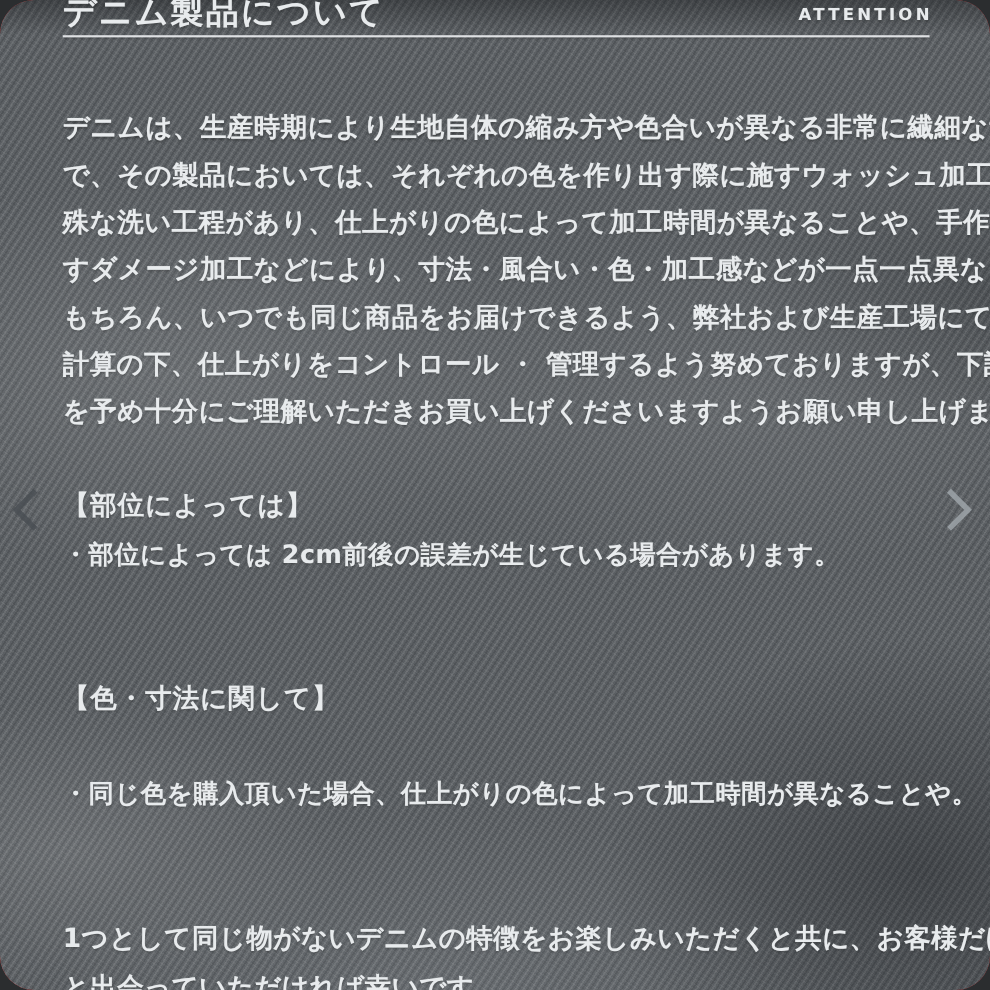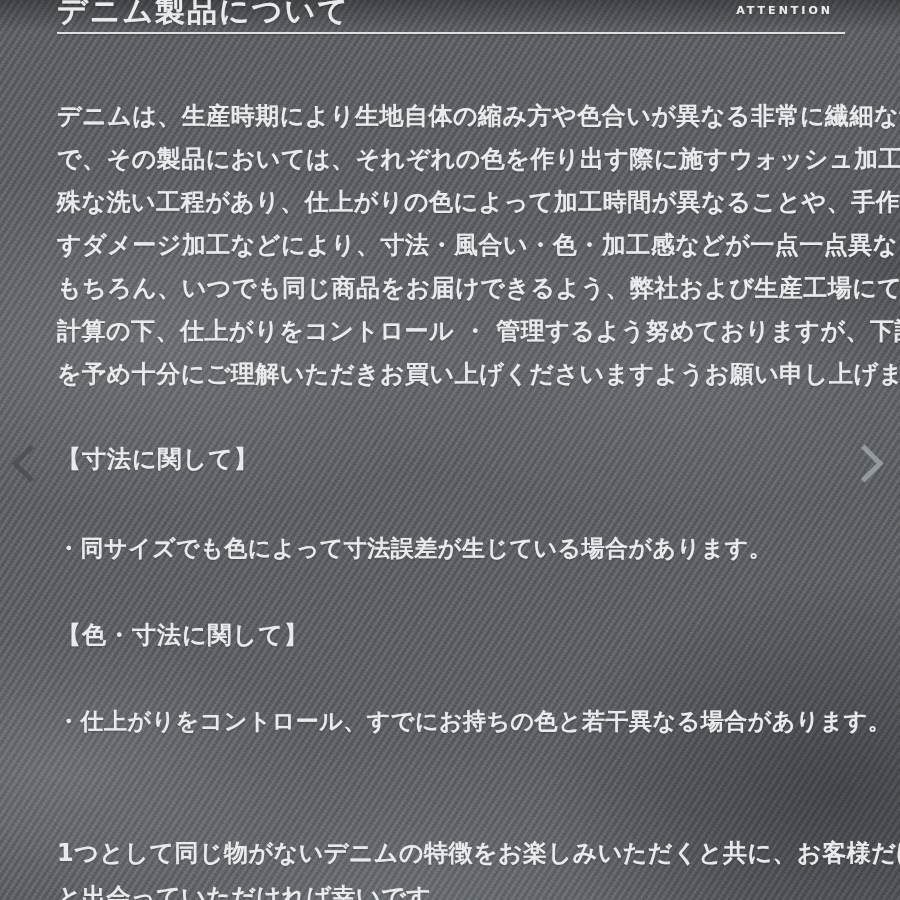--- a/index.html
+++ b/index.html
@@ -8,20 +8,21 @@
     background: #2b2d2f;
     font-family: "DejaVu Sans", sans-serif;
   }
   #stage {
     position: relative;
     width: 900px;
     height: 900px;
     overflow: hidden;
     background-color: #b91c1c;
     color: #e8ebed;
+    border-radius: 31px;
   }
   
   .denim-bg {
     position: absolute;
     inset: 0;
     background-color: #5c6064;
     background-image:
       linear-gradient(180deg, rgba(18,20,22,0.38) 0px, rgba(18,20,22,0.0) 3.5%),
       radial-gradient(60% 28% at 18% 38%, rgba(255,255,255,0.10), rgba(255,255,255,0) 70%),
       radial-gradient(52% 24% at 74% 41%, rgba(255,255,255,0.07), rgba(255,255,255,0) 70%),
@@ -41,22 +42,22 @@
   }
   .txt { position: absolute; text-shadow: 0 1px 2px rgba(0,0,0,0.30), 0 0 1px rgba(232,235,237,0.55); }
 
   .title {
     left: 57px; top: -9px;
     font-size: 30px; font-weight: 700;
     letter-spacing: 2px;
     white-space: nowrap;
   }
   .attention {
-    right: 67px; top: 4px;
-    font-size: 11px; font-weight: 700;
+    right: 52px; top: 4px;
+    font-size: 15px; font-weight: 700;
     letter-spacing: 3px;
   }
   .underline {
     position: absolute;
     left: 57px; right: 55px; top: 32px;
     height: 2px;
     background: rgba(233,236,238,0.92);
     box-shadow: 0 1px 2px rgba(0,0,0,0.25);
   }
   .intro {
@@ -123,25 +124,25 @@
   <div class="txt intro">
     <div>デニムは、生産時期により生地自体の縮み方や色合いが異なる非常に繊細な素材</div>
     <div>で、その製品においては、それぞれの色を作り出す際に施すウォッシュ加工という特</div>
     <div>殊な洗い工程があり、仕上がりの色によって加工時間が異なることや、手作業で施</div>
     <div>すダメージ加工などにより、寸法・風合い・色・加工感などが一点一点異なります。</div>
     <div>もちろん、いつでも同じ商品をお届けできるよう、弊社および生産工場にて緻密な</div>
     <div>計算の下、仕上がりをコントロール ・ 管理するよう努めておりますが、下記の内容</div>
     <div>を予め十分にご理解いただきお買い上げくださいますようお願い申し上げます。</div>
   </div>
 
-  <div class="txt section-heading sec1-heading">【寸法に関して】</div>
-  <div class="txt bullet sec1-b2">・同サイズでも色によって寸法誤差が生じている場合があります。</div>
+  <div class="txt section-heading sec1-heading">【部位によっては】</div>
+  <div class="txt bullet sec1-b1">・部位によっては 2cm前後の誤差が生じている場合があります。</div>
 
   <div class="txt section-heading sec2-heading">【色・寸法に関して】</div>
-  <div class="txt bullet sec2-b2">・仕上がりをコントロール、すでにお持ちの色と若干異なる場合があります。</div>
+  <div class="txt bullet sec2-b2">・同じ色を購入頂いた場合、仕上がりの色によって加工時間が異なることや。</div>
 
   <div class="txt footer">
     <div>1つとして同じ物がないデニムの特徴をお楽しみいただくと共に、お客様だけの1点</div>
     <div>と出会っていただければ幸いです。</div>
   </div>
 
   <button class="nav-btn nav-prev">
     <span class="chev chev-left"></span>
   </button>
   <button class="nav-btn nav-next">

